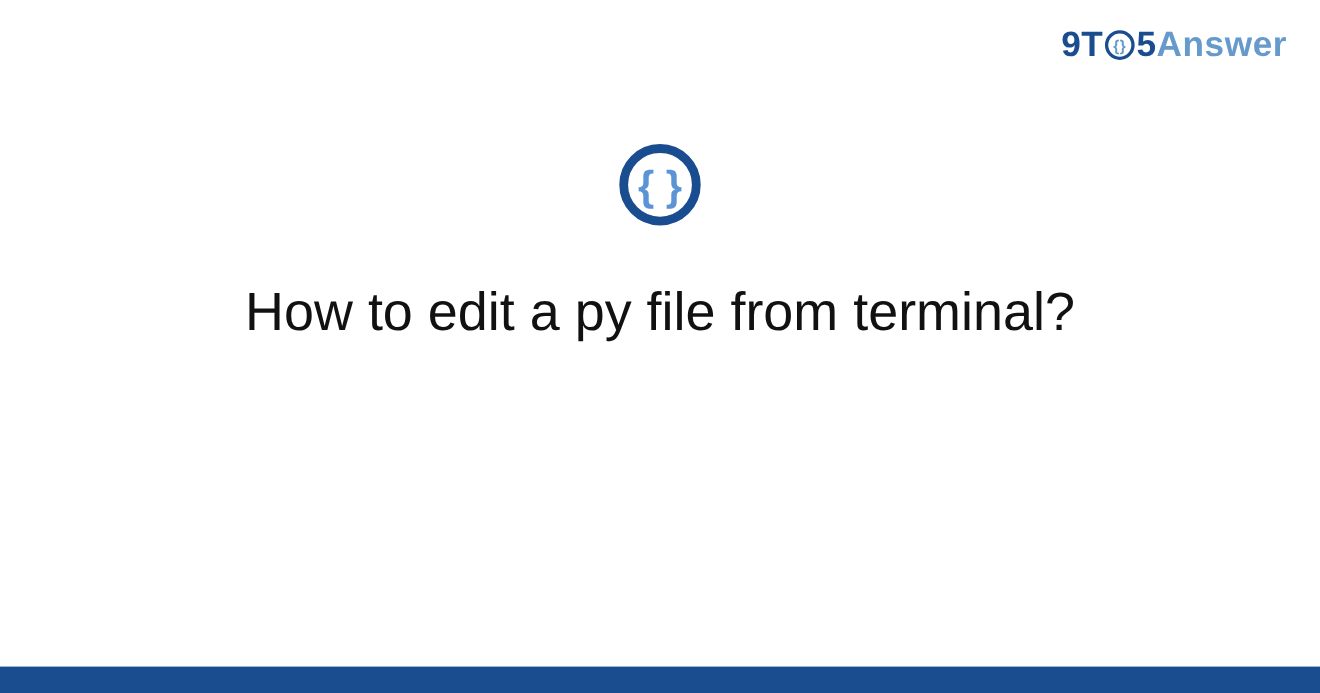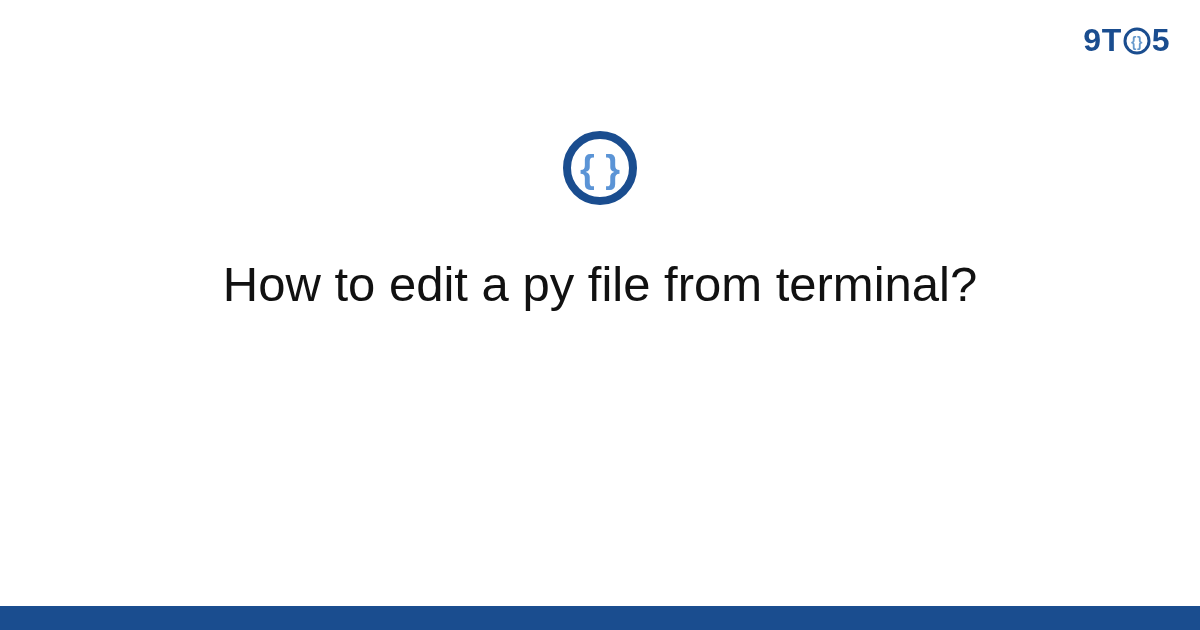--- a/index.html
+++ b/index.html
@@ -88,20 +88,21 @@
 
   <div class="brand">
     <span class="nine">9T</span>
     <span class="o-wrap">
       <svg viewBox="0 0 28 28" width="28" height="28">
         <circle cx="14" cy="14" r="12" fill="none" stroke="#1a4d8f" stroke-width="3"></circle>
         <text x="14" y="19.5" text-anchor="middle" font-family="Arial" font-size="14" font-weight="700" fill="#6699cc">{}</text>
       </svg>
     </span>
     <span class="five">5</span>
+    <span class="answer">Answer</span>
   </div>
 
   <div class="center-icon">
     <svg viewBox="0 0 76 76" width="76" height="76">
       <circle cx="38" cy="38" r="33" fill="none" stroke="#1a4d8f" stroke-width="8"></circle>
       <text x="38" y="52" text-anchor="middle" font-family="Arial, sans-serif" font-size="38" font-weight="800" fill="#5b94d6">{ }</text>
     </svg>
   </div>
 
   <h1 class="title">How to edit a py file from terminal?</h1>

